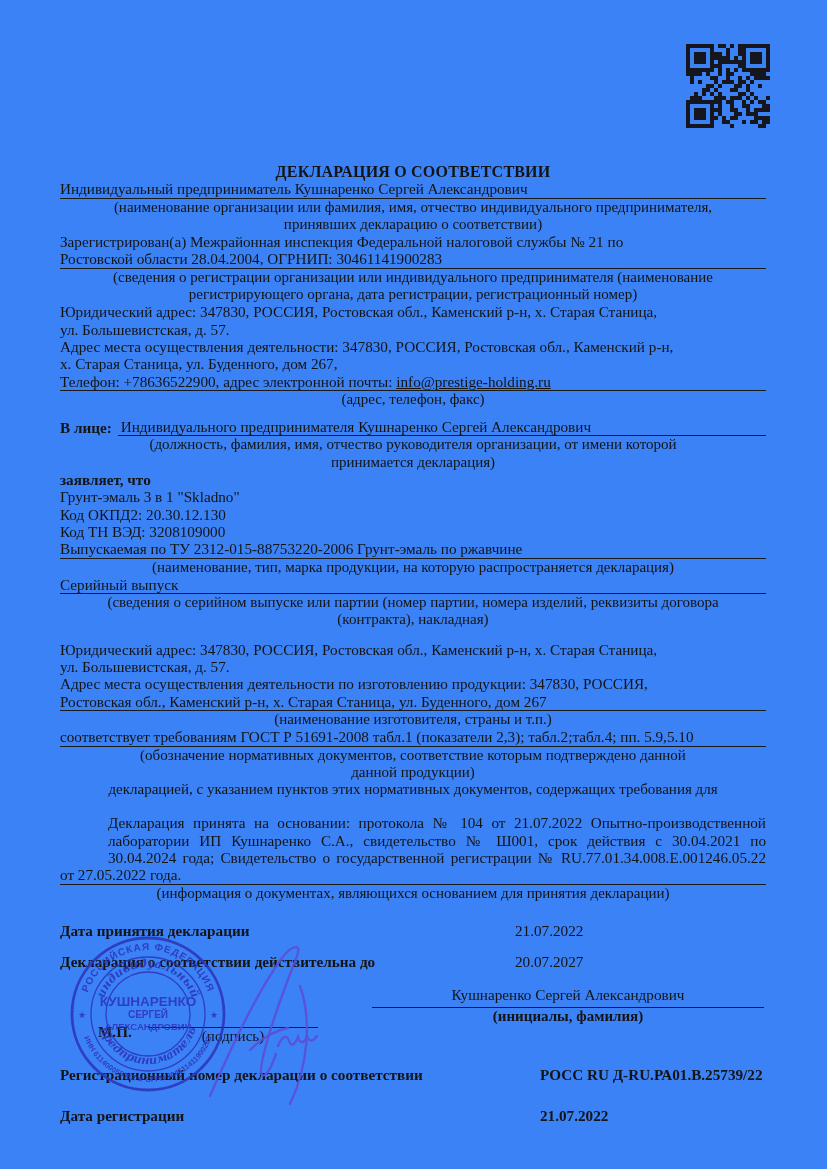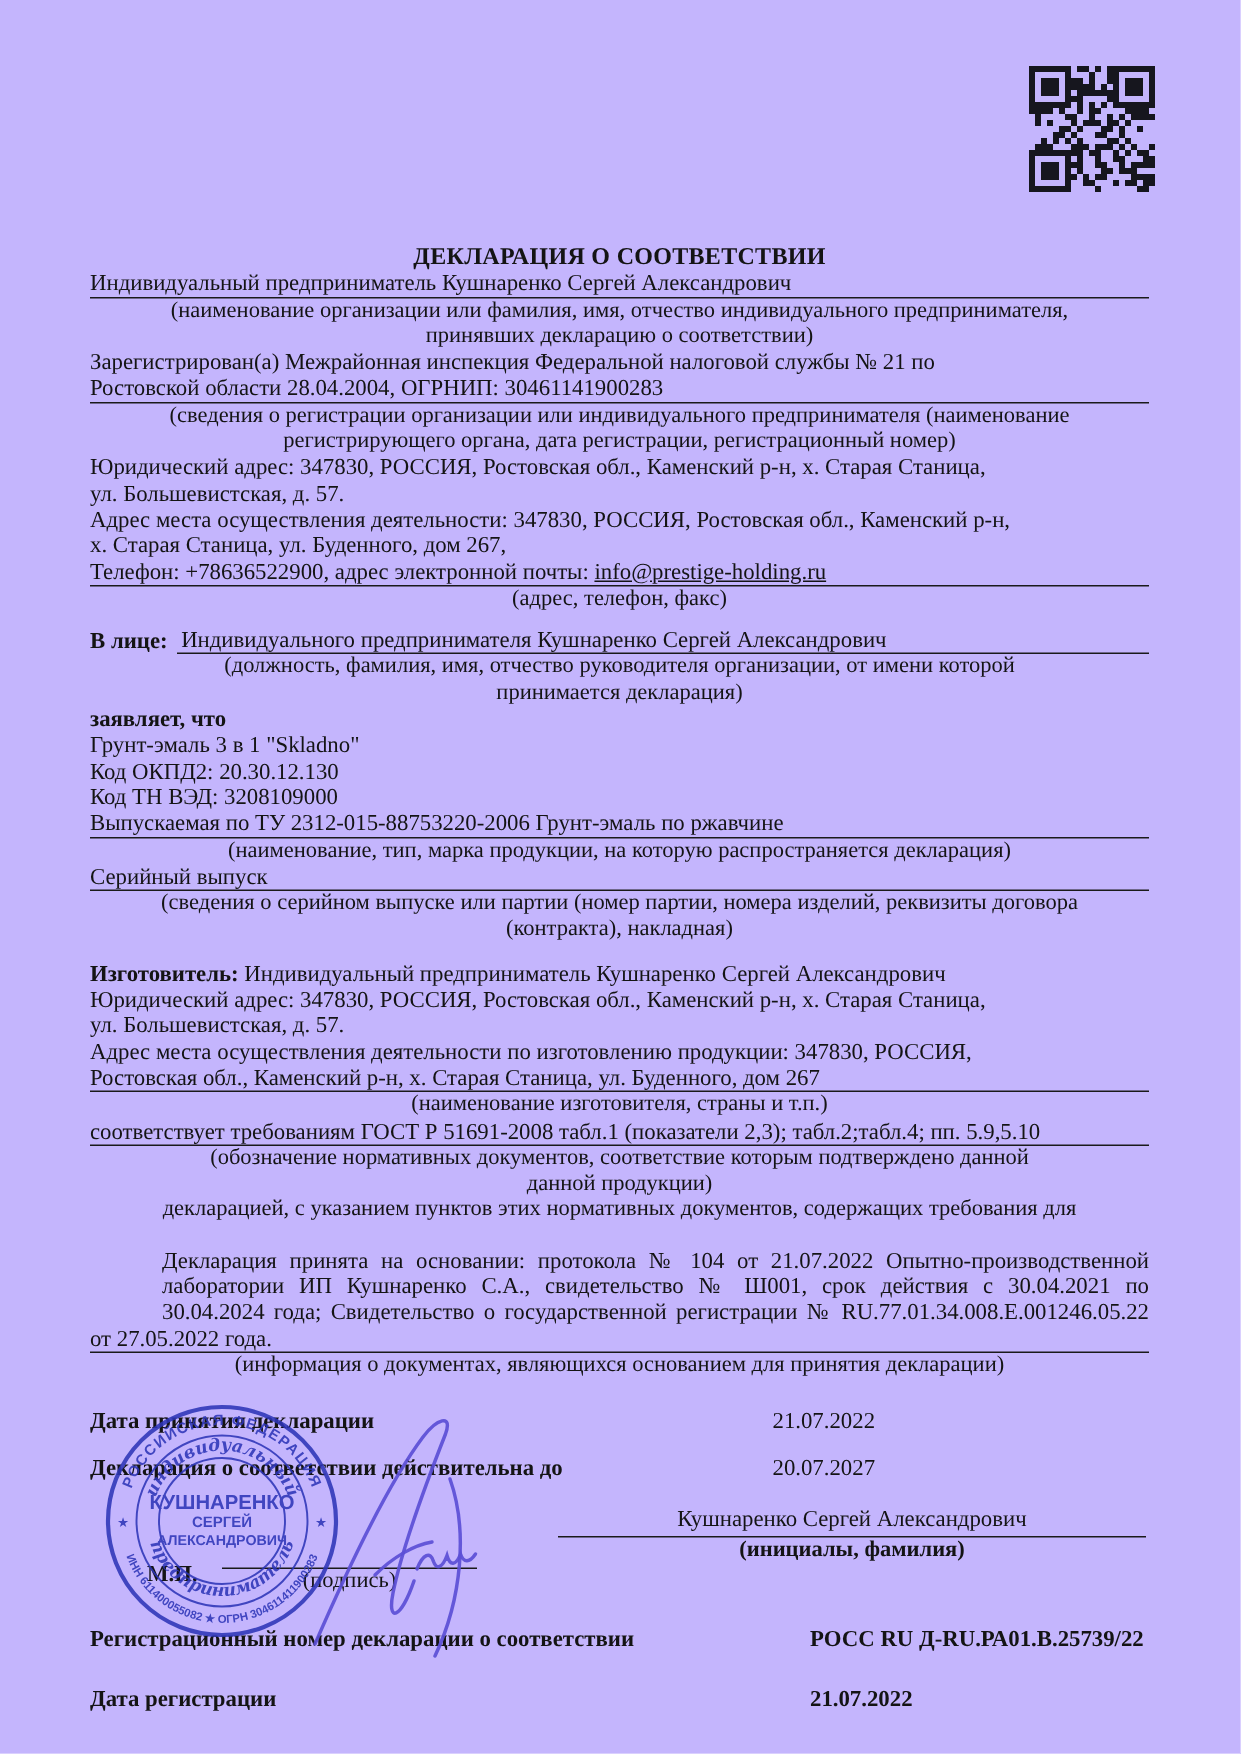--- a/index.html
+++ b/index.html
@@ -1,19 +1,19 @@
 <!DOCTYPE html>
 <html style="--stamp-blue: #2d35b8; --sig-blue: #5b4fd6; --qr-black: #16161e;"><head>
 <meta charset="utf-8">
 <style>
   html,body{margin:0;padding:0;}
   .page{
     position:relative;
     width:827px;height:1169px;
-    background:#c4b5fd;
+    background:#3b82f6;
     font-family:"Liberation Serif", serif;
     color:#141414;
     overflow:hidden;
   }
   .content{
     position:absolute;left:60px;top:163px;width:706px;
     font-size:15.2px;line-height:17.3px;
   }
   .title{
     text-align:center;font-weight:bold;font-size:16px;letter-spacing:.2px;
@@ -330,21 +330,20 @@
     <div>Код ОКПД2: 20.30.12.130</div>
     <div>Код ТН ВЭД: 3208109000</div>
     <div class="u">Выпускаемая по ТУ 2312-015-88753220-2006 Грунт-эмаль по ржавчине</div>
     <div class="cap">(наименование, тип, марка продукции, на которую распространяется декларация)</div>
     <div class="u">Серийный выпуск</div>
     <div class="cap">(сведения о серийном выпуске или партии (номер партии, номера изделий, реквизиты договора</div>
     <div class="cap">(контракта), накладная)</div>
 
     <div class="gap12"></div>
 
-    <div><span class="b">Изготовитель:</span> <span>Индивидуальный предприниматель Кушнаренко Сергей Александрович</span></div>
     <div>Юридический адрес: 347830, РОССИЯ, Ростовская обл., Каменский р-н, х. Старая Станица,</div>
     <div>ул. Большевистская, д. 57.</div>
     <div>Адрес места осуществления деятельности по изготовлению продукции: 347830, РОССИЯ,</div>
     <div class="u">Ростовская обл., Каменский р-н, х. Старая Станица, ул. Буденного, дом 267</div>
     <div class="cap">(наименование изготовителя, страны и т.п.)</div>
     <div class="u">соответствует требованиям ГОСТ Р 51691-2008 табл.1 (показатели 2,3); табл.2;табл.4; пп. 5.9,5.10</div>
     <div class="cap">(обозначение нормативных документов, соответствие которым подтверждено данной</div>
     <div class="cap">данной продукции)</div>
     <div class="cap">декларацией, с указанием пунктов этих нормативных документов, содержащих требования для</div>
 

